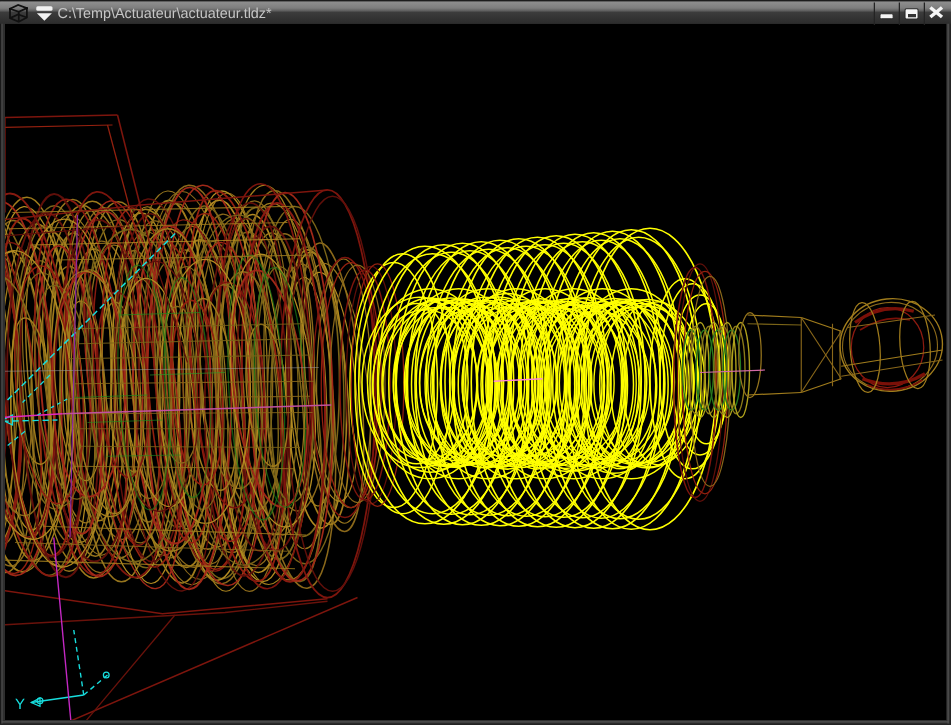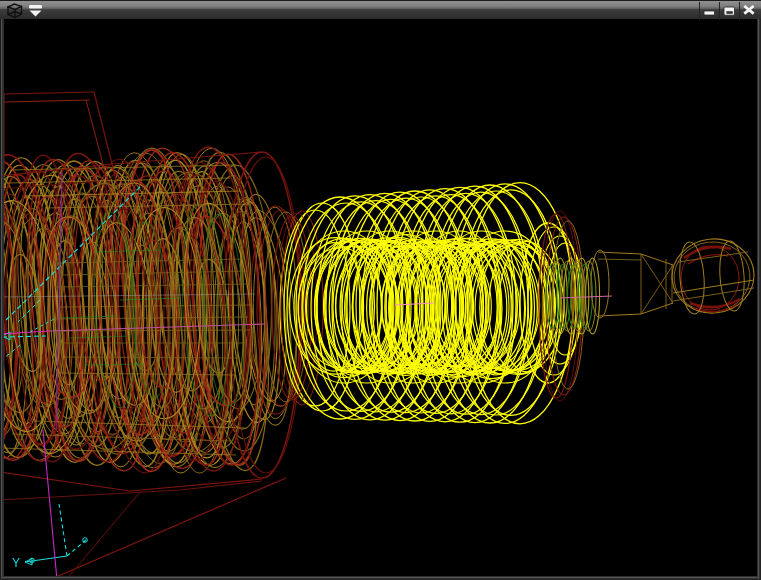--- a/index.html
+++ b/index.html
@@ -395,13 +395,14 @@
     <rect x="719" y="1" width="1" height="18" fill="#232323"></rect>
     <rect x="739" y="1" width="1" height="18" fill="#232323"></rect>
     <rect x="704" y="10" width="10.5" height="4" rx="1" fill="#f5f5f5" stroke="#2a2a2a" stroke-width="0.8"></rect>
     <rect x="724" y="6" width="10.5" height="8.2" rx="1.2" fill="#f5f5f5" stroke="#2a2a2a" stroke-width="0.9"></rect>
     <rect x="726.4" y="10.2" width="6.4" height="2.6" fill="#333333"></rect>
     <g stroke="#f5f5f5" stroke-width="2.8" stroke-linecap="butt">
       <line x1="744.3" y1="5" x2="753.6" y2="12.6"></line>
       <line x1="753.6" y1="5" x2="744.3" y2="12.6"></line>
     </g>
   </svg>
+  <div class="title">C:\Temp\Actuateur\actuateur.tldz*</div>
 </div>
 
 </body></html>

